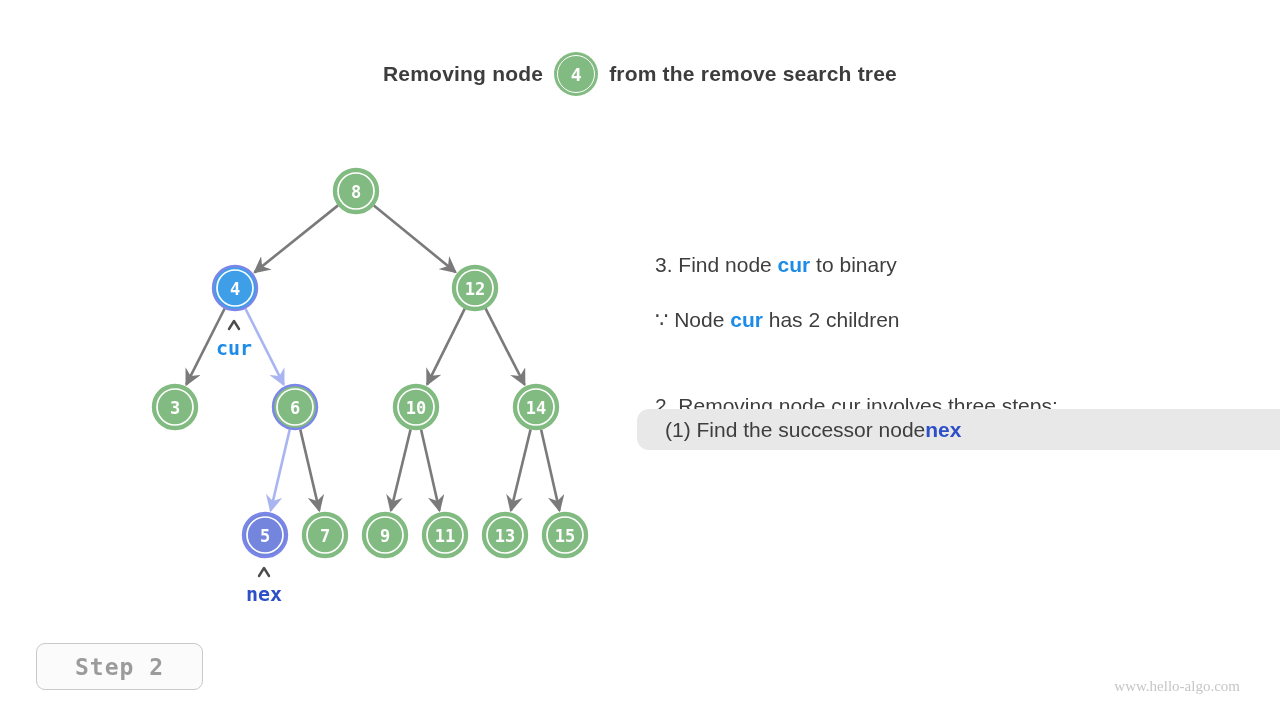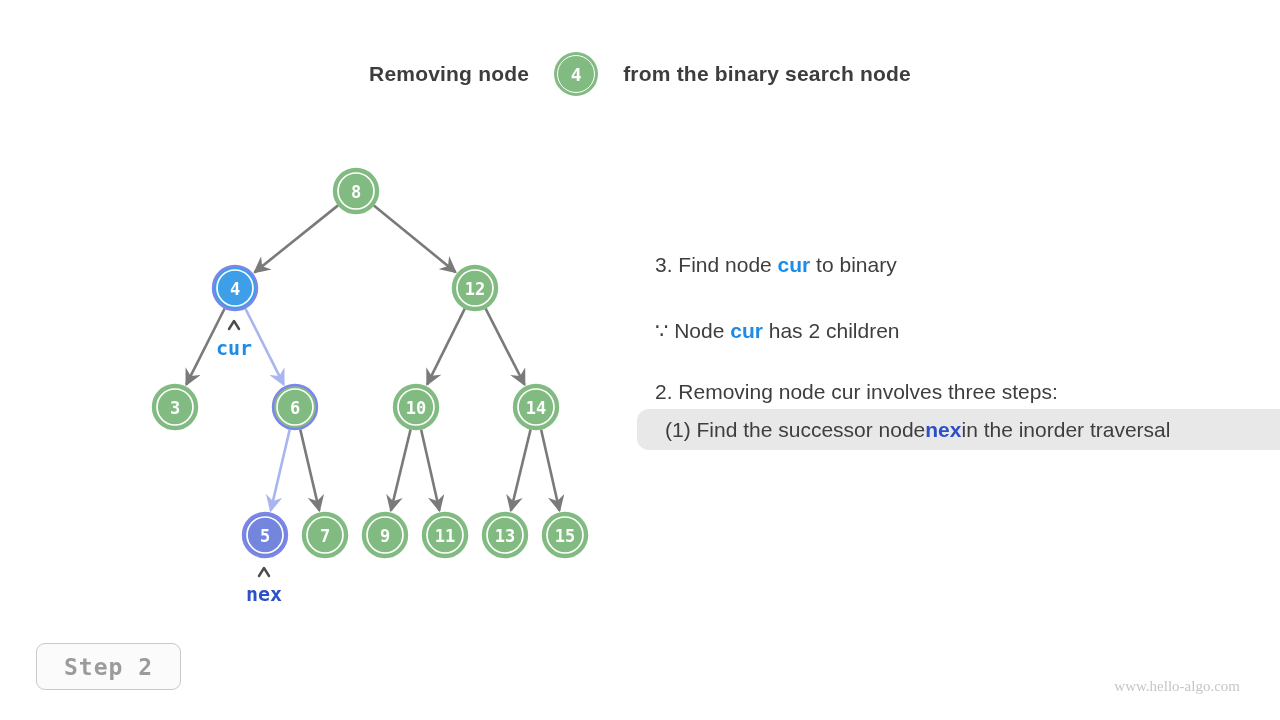--- a/index.html
+++ b/index.html
@@ -4,21 +4,21 @@
 <style>
   html,body{margin:0;padding:0;}
   body{
     width:1280px;height:720px;position:relative;overflow:hidden;
     background:#ffffff;
     font-family:"Liberation Sans", sans-serif;
   }
   
   .title-bar{
     position:absolute;left:0;right:0;top:50px;height:48px;
-    display:flex;align-items:center;justify-content:center;gap:25px;
+    display:flex;align-items:center;justify-content:center;gap:11px;
   }
   .title-text{
     font-size:21px;font-weight:700;color:#3d3d3d;letter-spacing:0.2px;
   }
   .title-node{
     position:relative;width:44px;height:44px;border-radius:50%;
     background:#82BB82;flex:0 0 auto;
     display:flex;align-items:center;justify-content:center;
     color:#ffffff;font-family:"DejaVu Sans Mono", monospace;
     font-size:18px;font-weight:700;
@@ -42,42 +42,42 @@
   .side-line .cur{color:#1d8ce8;font-weight:700;}
   .highlight-box{
     position:absolute;left:637px;top:409px;width:661px;height:41px;
     background:#e8e8e8;border-radius:12px;
     display:flex;align-items:center;padding-left:28px;box-sizing:border-box;
     font-size:21px;color:#3e3e3e;white-space:nowrap;
   }
   .highlight-box .nex{color:#2d50c8;font-weight:700;}
   
   .step-badge{
-    position:absolute;left:36px;top:643px;width:145px;height:47px;
+    position:absolute;left:36px;top:643px;width:167px;height:47px;
     background:#fbfbfb;border:1.6px solid #c9c9c9;border-radius:9px;
     display:flex;align-items:center;justify-content:center;box-sizing:border-box;
     font-family:"DejaVu Sans Mono", monospace;
     font-size:23px;font-weight:700;color:#9b9b9b;letter-spacing:1px;
   }
   
   .watermark{
     position:absolute;right:40px;bottom:25px;
     font-family:Liberation Serif, serif;
     font-size:15px;color:#c6c6c6;
   }
 </style>
 </head>
 <body>
 
 <div class="title-bar">
   <span class="title-text">Removing node</span>
   <span class="title-node">
     <span>4</span>
   </span>
-  <span class="title-text">from the binary search node</span>
+  <span class="title-text">from the remove search tree</span>
 </div>
 
 <svg id="tree-svg" width="1280" height="720" viewBox="0 0 1280 720">
   <defs>
     <marker id="arrow-gray" viewBox="0 0 10 10" refX="9" refY="5" markerWidth="6.5" markerHeight="6.5" orient="auto-start-reverse">
       <path id="arrow-gray-path" d="M 0 0 L 10 5 L 0 10 L 3.2 5 Z" fill="#7A7A7A"></path>
     </marker>
     <marker id="arrow-blue" viewBox="0 0 10 10" refX="9" refY="5" markerWidth="6.5" markerHeight="6.5" orient="auto-start-reverse">
       <path id="arrow-blue-path" d="M 0 0 L 10 5 L 0 10 L 3.2 5 Z" fill="#A9B5F0"></path>
     </marker>
@@ -166,27 +166,26 @@
   <g id="pointers-layer">
       <path d="M 229 329 L 234 321 L 239 329" fill="none" stroke="#4C4C4C" stroke-width="2.4" stroke-linecap="round" stroke-linejoin="round"></path>
       <text x="234" y="355" text-anchor="middle" fill="#1D8CE8" class="pointer-label">cur</text>
       <path d="M 259 576 L 264 568 L 269 576" fill="none" stroke="#4C4C4C" stroke-width="2.4" stroke-linecap="round" stroke-linejoin="round"></path>
       <text x="264" y="601" text-anchor="middle" fill="#2D50C8" class="pointer-label">nex</text>
     </g>
 </svg>
 
 <div class="side-line" style="top:251px"><span>3. Find node </span><span class="cur">cur</span><span> to binary</span></div>
 
-<div class="side-line" style="top:317px"><span>∵ Node </span><span class="cur">cur</span><span> has 2 children</span></div>
+<div class="side-line" style="top:306px"><span>∵ Node </span><span class="cur">cur</span><span> has 2 children</span></div>
 
-<div class="side-line" style="top:378px"><span>2. Removing node cur involves three steps:</span></div>
+<div class="side-line" style="top:392px"><span>2. Removing node cur involves three steps:</span></div>
 
 <div class="highlight-box">
     <span>(1) Find the successor node </span>
     <span class="nex">nex</span>
-    <span> in the inorder traversal</span>
   </div>
 
 <div class="step-badge">
   <span>Step 2</span>
 </div>
 
 <div class="watermark">www.hello-algo.com</div>
 
 </body></html>

